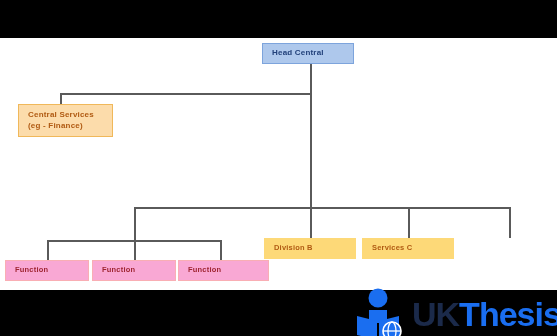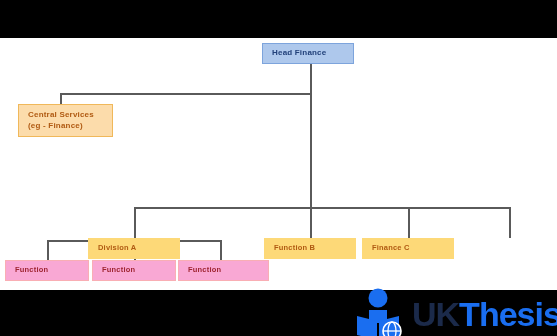--- a/index.html
+++ b/index.html
@@ -131,30 +131,29 @@
     <div class="line vline" style="left:310px; top:169px; height:31px;"></div>
     <div class="line vline" style="left:408px; top:169px; height:31px;"></div>
     <div class="line vline" style="left:509px; top:169px; height:31px;"></div>
 
     <div class="line vline" style="left:134px; top:182px; height:40px;"></div>
     <div class="line hline" style="left:47px; top:202px; width:175px;"></div>
     <div class="line vline" style="left:47px; top:202px; height:20px;"></div>
     <div class="line vline" style="left:134px; top:202px; height:20px;"></div>
     <div class="line vline" style="left:220px; top:202px; height:20px;"></div>
 
-    <div class="node node-head" style="left:262px; top:5px; width:92px; height:21px;">Head Finance</div>
+    <div class="node node-head" style="left:262px; top:5px; width:92px; height:21px;">Head Central</div>
 
     <div class="node node-support" style="left:18px; top:66px; width:95px; height:33px;">Central Services
 (eg - Finance)</div>
 
-    <div class="node node-division" style="left:88px; top:200px; width:92px; height:21px;">Division A</div>
 
-    <div class="node node-division" style="left:264px; top:200px; width:92px; height:21px;">Function B</div>
+    <div class="node node-division" style="left:264px; top:200px; width:92px; height:21px;">Division B</div>
 
-    <div class="node node-division" style="left:362px; top:200px; width:92px; height:21px;">Finance C</div>
+    <div class="node node-division" style="left:362px; top:200px; width:92px; height:21px;">Services C</div>
 
 
     <div class="node node-function" style="left:5px; top:222px; width:84px; height:21px;">Function</div>
 
     <div class="node node-function" style="left:92px; top:222px; width:84px; height:21px;">Function</div>
 
     <div class="node node-function" style="left:178px; top:222px; width:91px; height:21px;">Function</div>
 
   </div>
 

